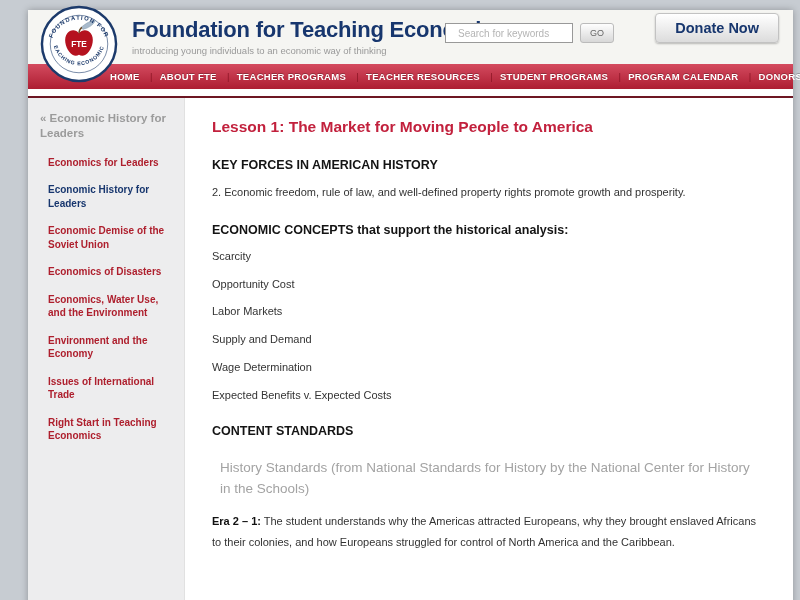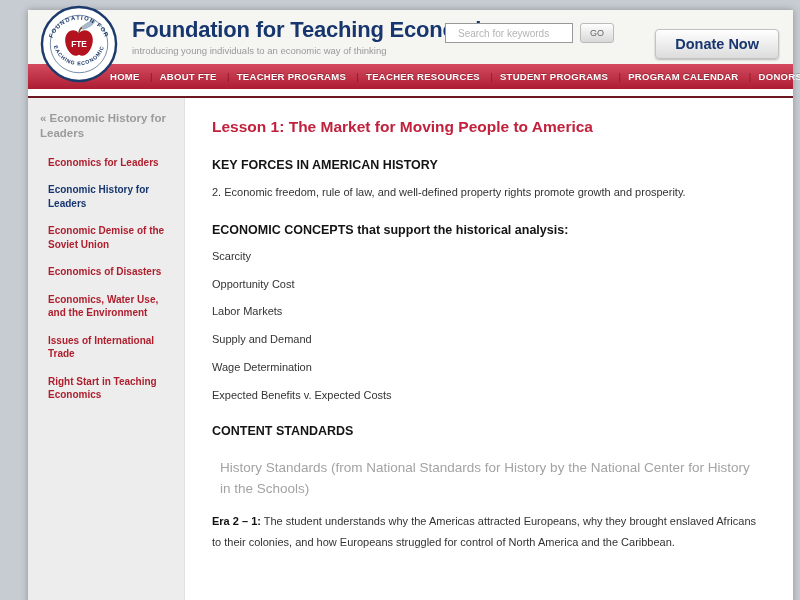--- a/index.html
+++ b/index.html
@@ -25,21 +25,21 @@
     width:128px; height:20px; border:1px solid #999; font-size:10px;
     padding:0 12px; color:#444; font-family:Liberation Sans, sans-serif;
   }
   .search-input::placeholder { color:#b4b4b4; }
   .go-btn {
     height:20px; padding:0 9px; font-size:9px; font-weight:normal; color:#666;
     background:linear-gradient(#fefefe,#d8d8d8); border:1px solid #bbb;
     border-radius:3px; cursor:pointer; font-family:"Liberation Sans",sans-serif;
   }
   .donate-btn {
-    position:absolute; right:14px; top:19px; padding:6px 19px;
+    position:absolute; right:14px; top:3px; padding:6px 19px;
     font-size:14.5px; font-weight:bold; color:#17366e;
     background:linear-gradient(#ffffff,#dcdcdc); border:1px solid #c2c2c2;
     border-radius:4px; box-shadow:0 1px 2px rgba(0,0,0,.25); cursor:pointer;
     font-family:"Liberation Sans",sans-serif;
   }
 
   
   .main-nav { height:25px; background:linear-gradient(#d44b5f,#ad1d32); }
   .main-nav ul {
     list-style:none; margin:0; padding:0 14px 0 72px; height:25px;
@@ -163,20 +163,23 @@
           </li>
 
           <li>
             <a class="side-link">Economics of Disasters</a>
           </li>
 
           <li>
             <a class="side-link">Economics, Water Use, and the Environment</a>
           </li>
 
+          <li>
+            <a class="side-link">Environment and the Economy</a>
+          </li>
 
           <li>
             <a class="side-link">Issues of International Trade</a>
           </li>
 
           <li>
             <a class="side-link">Right Start in Teaching Economics</a>
           </li>
         </ul>
     </aside>

